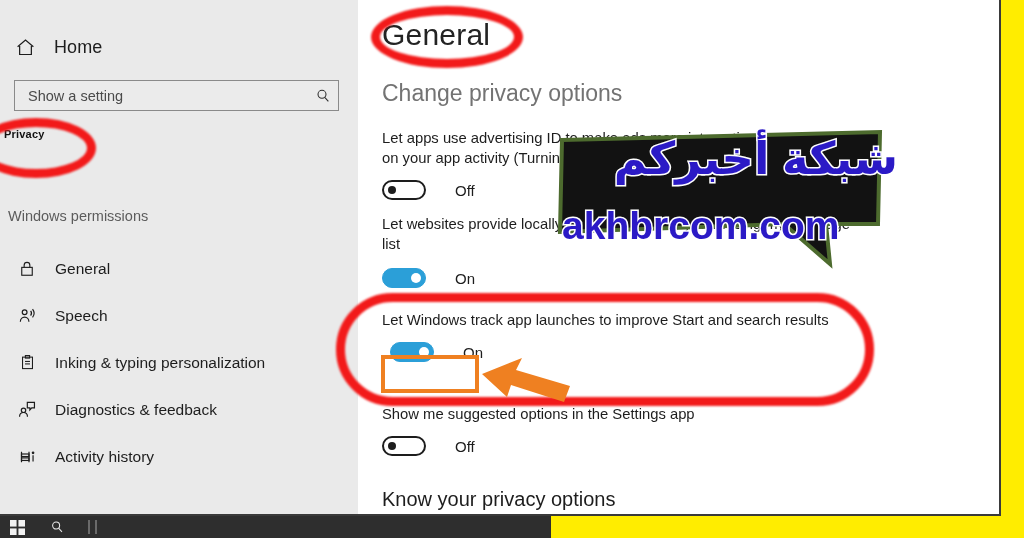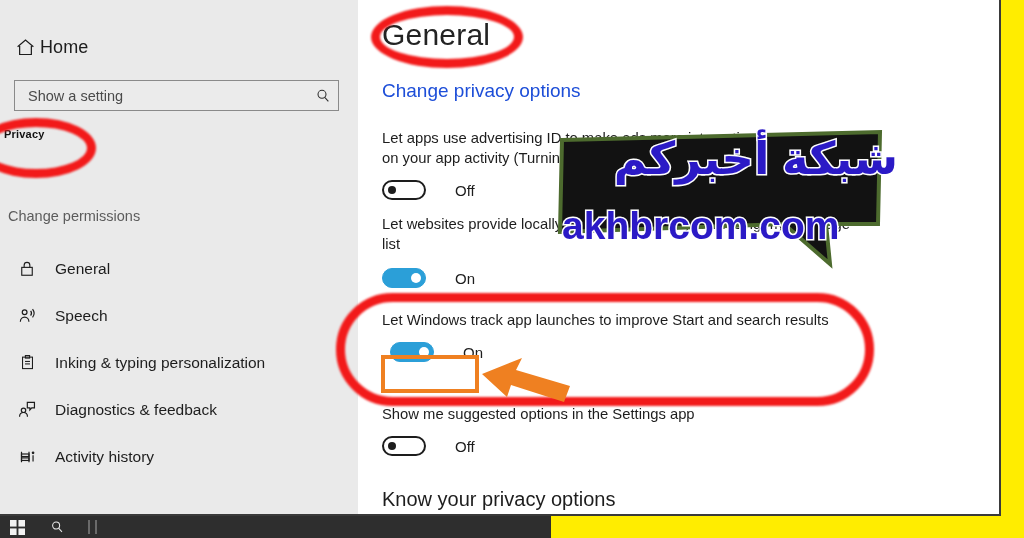--- a/index.html
+++ b/index.html
@@ -9,41 +9,41 @@
 
   
   .window{position:absolute;left:0;top:0;width:1001px;height:516px;background:#ffffff;
           border-right:2px solid #3a3a3a;border-bottom:2px solid #3a3a3a;box-sizing:border-box;overflow:hidden;}
 
   
   .sidebar{position:absolute;left:0;top:0;width:358px;height:516px;background:#eaeaea;}
 
   .home-row{position:absolute;left:10px;top:30px;width:200px;height:34px;display:flex;align-items:center;}
   .home-icon{width:30px;height:24px;display:flex;align-items:center;justify-content:center;color:#1d1d1d;}
-  .home-label{font-size:18px;color:#1d1d1d;letter-spacing:.1px;}
+  .home-label{font-size:18px;color:#1d1d1d;margin-left:14px;letter-spacing:.1px;}
 
   .searchbox{position:absolute;left:14px;top:80px;width:325px;height:31px;background:#ebebeb;
              border:1px solid #8a8a8a;box-sizing:border-box;display:flex;align-items:center;}
   .searchbox .ph{flex:1;font-size:14.5px;color:#4a4a4a;padding-left:13px;}
   .searchbox .mag{width:30px;display:flex;align-items:center;justify-content:center;color:#2d2d2d;}
 
   .section-title{position:absolute;left:4px;top:128px;font-size:11px;font-weight:bold;color:#111;letter-spacing:.2px;}
 
   .group-head{position:absolute;left:8px;top:208px;font-size:14.5px;color:#5c5c5c;}
 
   .navlist{position:absolute;left:0;top:245px;width:358px;}
   .navitem{height:47px;display:flex;align-items:center;padding-left:12px;box-sizing:border-box;}
   .navicon{width:30px;height:26px;display:flex;align-items:center;justify-content:center;color:#1d1d1d;flex:0 0 30px;}
   .navlabel{font-size:15.5px;color:#1d1d1d;margin-left:13px;white-space:nowrap;}
 
   
   .content{position:absolute;left:358px;top:0;width:643px;height:516px;background:#ffffff;overflow:hidden;}
 
   .page-title{position:absolute;left:24px;top:18px;font-size:30px;color:#232323;letter-spacing:.2px;}
-  .sub-title{position:absolute;left:24px;top:80px;font-size:19px;color:#1d4ed8;}
+  .sub-title{position:absolute;left:24px;top:80px;font-size:23px;color:#737373;}
 
   .setting{position:absolute;left:24px;}
   .setting .desc{font-size:14.8px;color:#1d1d1d;line-height:20px;max-width:470px;}
 
   .toggle-row{display:flex;align-items:center;margin-top:12px;}
   .sw{width:44px;height:20px;border-radius:10px;box-sizing:border-box;position:relative;flex:0 0 44px;}
   .sw.off{background:#ffffff;border:2px solid #1d1d1d;}
   .sw.off::after{content:"";position:absolute;left:4px;top:4px;width:8px;height:8px;border-radius:50%;background:#1d1d1d;}
   .sw.on{background:#2b9fd8;border:1px solid #2b9fd8;}
   .sw.on::after{content:"";position:absolute;right:4px;top:4px;width:10px;height:10px;border-radius:50%;background:#ffffff;}
@@ -95,21 +95,21 @@
         <span class="mag">
           <svg width="16" height="16" viewBox="0 0 24 24" fill="none" stroke="#2d2d2d" stroke-width="1.6">
             <circle cx="10.5" cy="9.5" r="6"></circle>
               <line x1="15" y1="14.3" x2="20" y2="20"></line>
           </svg>
         </span>
       </div>
 
       <div class="section-title">Privacy</div>
 
-      <div class="group-head">Change permissions</div>
+      <div class="group-head">Windows permissions</div>
 
       <div class="navlist">
 
         <div class="navitem">
           <span class="navicon">
             <svg width="18" height="19" viewBox="0 0 24 24" fill="none" stroke="#1d1d1d" stroke-width="1.5">
               <rect x="5" y="10.5" width="14" height="10.5"></rect>
                 <path d="M8.2 10.5V7.6a3.8 3.8 0 0 1 7.6 0v2.9"></path>
             </svg>
           </span>

